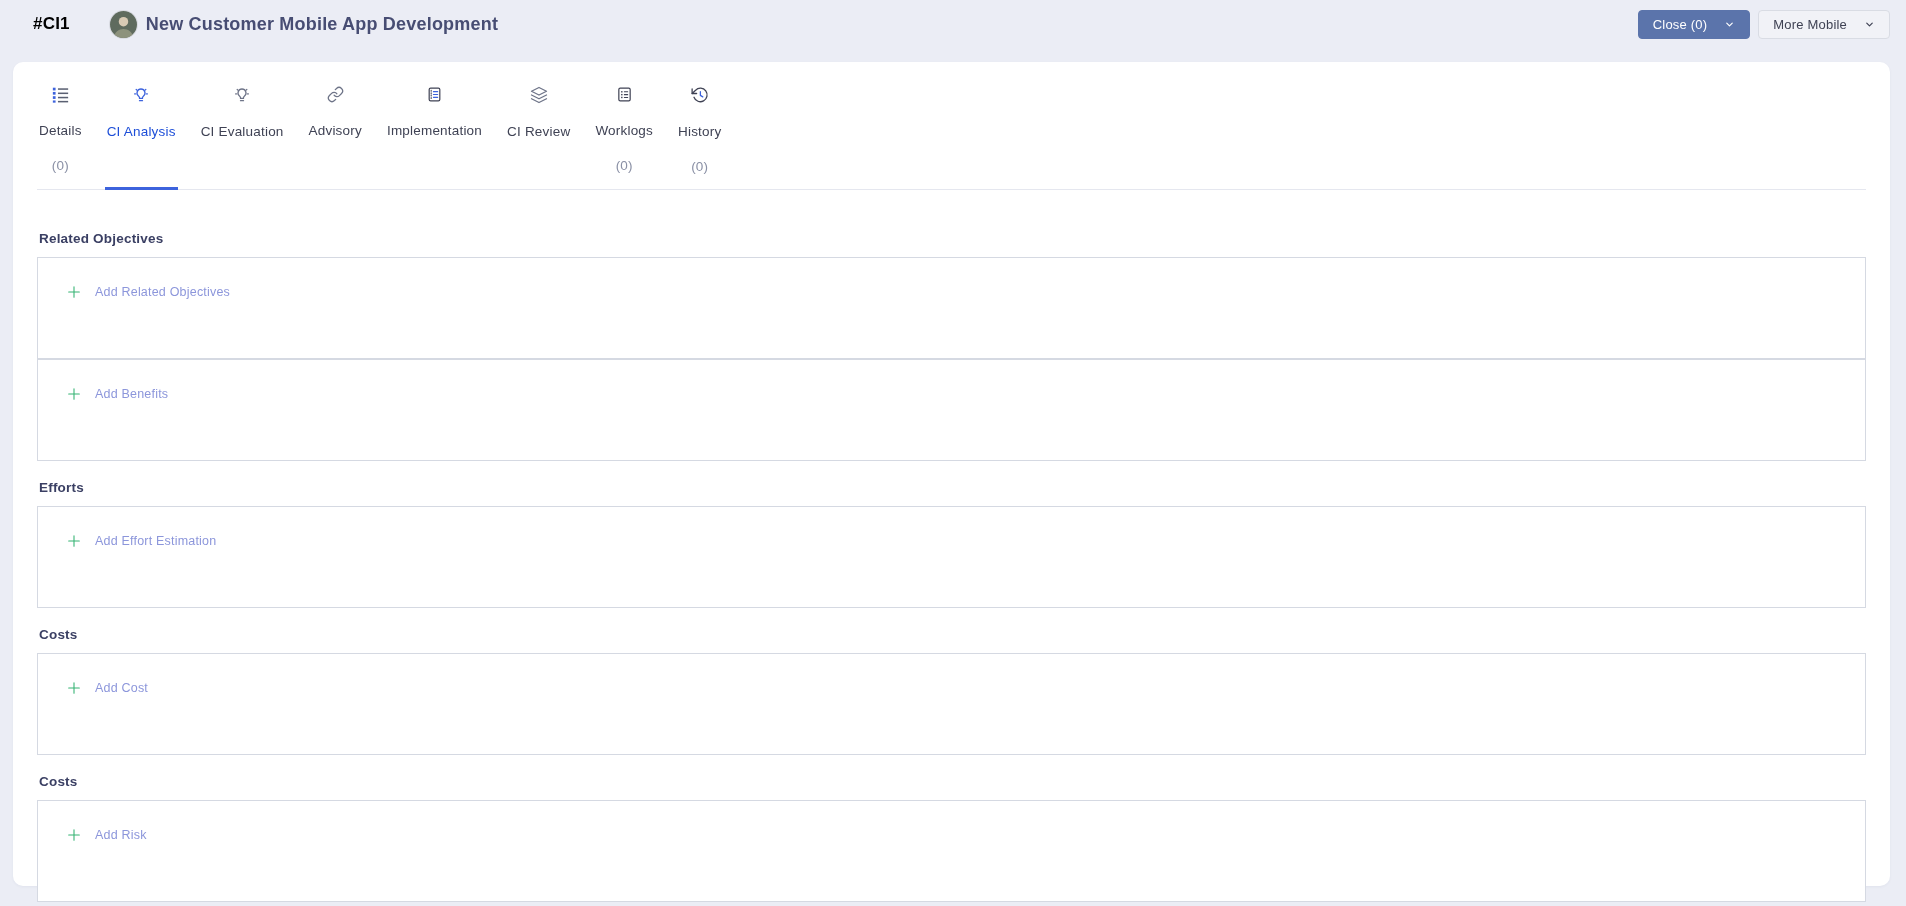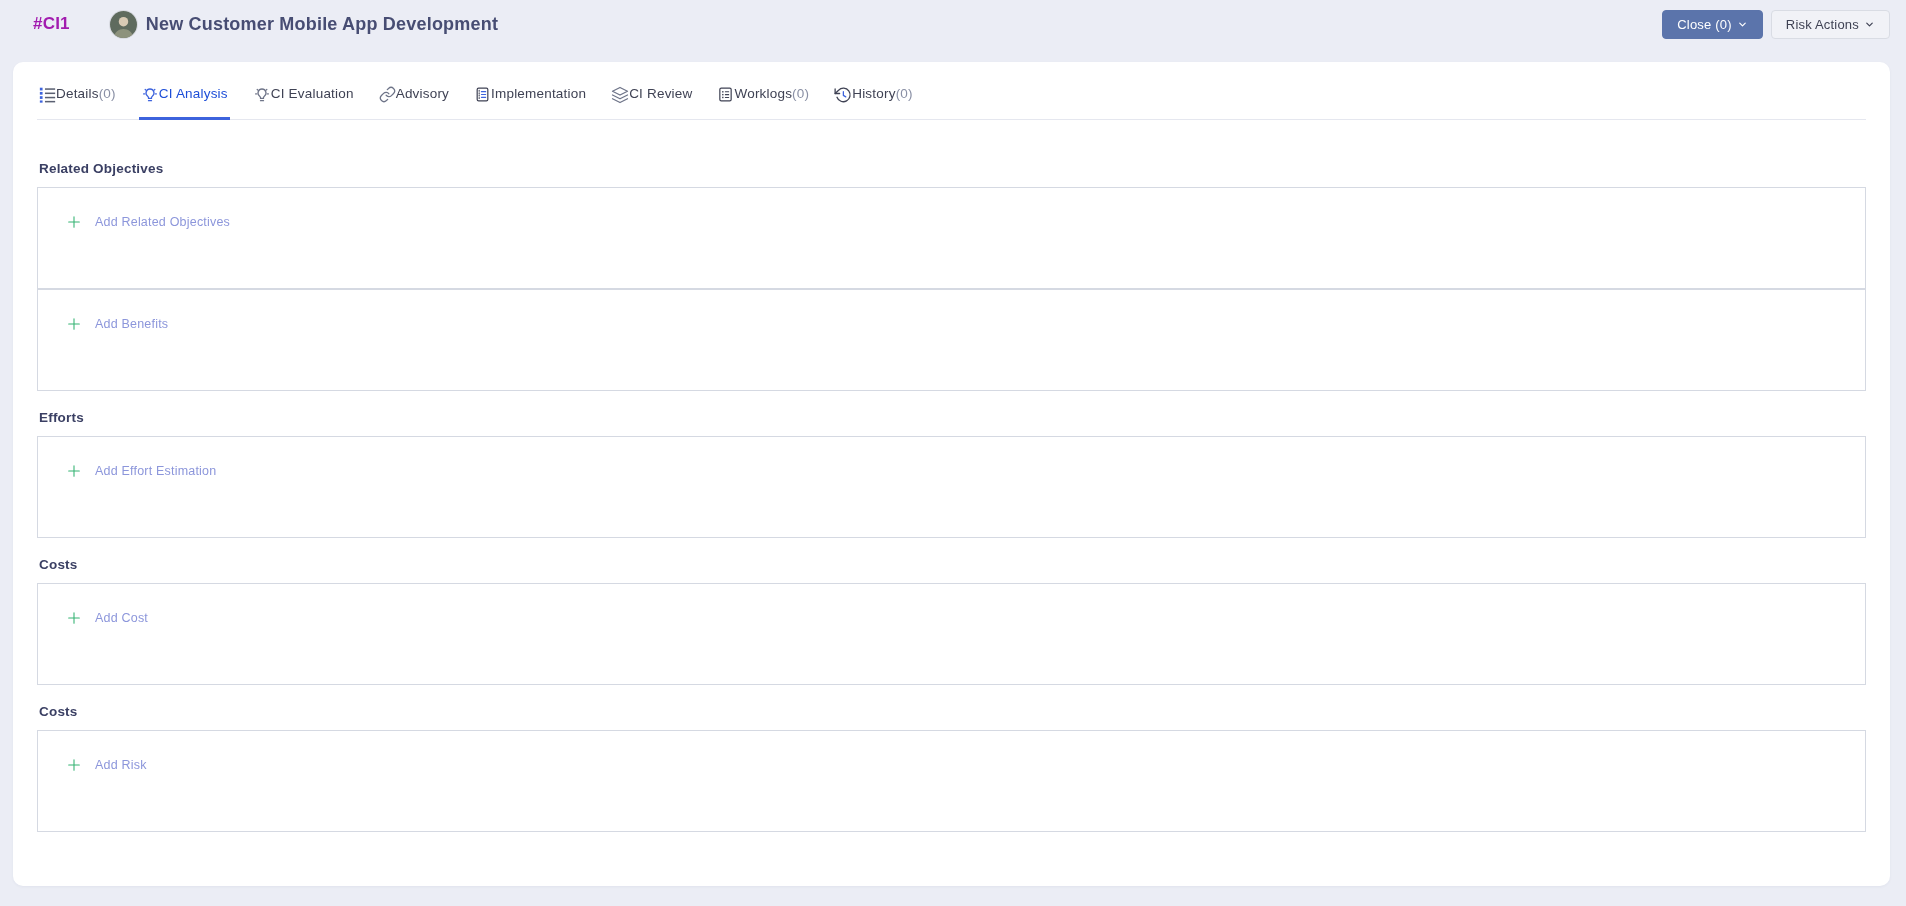--- a/index.html
+++ b/index.html
@@ -11,30 +11,30 @@
     letter-spacing:.2px;
   }
 
   
   .header {
     height:48px;
     display:flex;
     align-items:center;
     padding:0 16px 0 33px;
   }
-  .ticket-id { font-size:17px; font-weight:700; color:#a21caf; }
+  .ticket-id { font-size:17px; font-weight:700; color:#000000; }
   .avatar {
     width:27px; height:27px; border-radius:50%;
     overflow:hidden; margin-left:40px; flex:0 0 auto;
     box-shadow:0 0 0 1px rgba(0,0,0,.08);
   }
   .page-title { font-size:18px; font-weight:600; color:#474d73; margin-left:9px; }
   .header-spacer { flex:1; }
   .btn {
-    display:inline-flex; align-items:center; gap:5px;
+    display:inline-flex; align-items:center; gap:17px;
     font-family:inherit; font-size:13px; letter-spacing:.2px;
     padding:0 14px; height:29px; border-radius:4px; cursor:pointer;
   }
   .btn-close { background:#5b74ab; border:1px solid #5b74ab; color:#ffffff; }
   .btn-more  { background:#f1f2f7; border:1px solid #d9dce4; color:#3f4254; margin-left:8px; }
 
   
   .card {
     margin:14px 16px 0 13px;
     height:824px;
@@ -46,26 +46,26 @@
 
   
   .tab-bar {
     margin:0 24px;
     padding-top:24px;
     display:flex;
     gap:21px;
     border-bottom:1px solid #e5e7ef;
   }
   .tab {
-    display:flex; align-items:flex-start; gap:0;
+    display:flex; align-items:center; gap:20px;
     font-size:13.5px; font-weight:500; color:#3f4254;
     padding:0 2px 13px 2px;
     border-bottom:3px solid transparent;
     margin-bottom:-1px;
-    cursor:pointer; white-space:nowrap;
+    cursor:pointer; white-space:nowrap;flex-direction:column;
   }
   .tab .count { color:#8a90a5; font-weight:400; }
   .tab .count:empty { display:none; }
   .tab.active { color:#1d4ed8; border-bottom-color:#3d63dd; }
   .tab .ticon { display:inline-flex; flex:0 0 auto; color:#6e7488; }
   .tab.active .ticon { color:#3d63dd; }
 
   
   .sections { padding:0 24px;margin-top:40px; }
   .section-title {
@@ -102,21 +102,21 @@
   <span class="header-spacer"></span>
   <button class="btn btn-close">
     <span>Close (0)</span>
     <span>
       <svg viewBox="0 0 24 24" width="11" height="11" fill="none" stroke="currentColor" stroke-width="2.6" stroke-linecap="round" stroke-linejoin="round">
           <polyline points="6 9 12 15 18 9"></polyline>
         </svg>
     </span>
   </button>
   <button class="btn btn-more">
-    <span>Risk Actions</span>
+    <span>More Mobile</span>
     <span>
       <svg viewBox="0 0 24 24" width="11" height="11" fill="none" stroke="currentColor" stroke-width="2.6" stroke-linecap="round" stroke-linejoin="round">
           <polyline points="6 9 12 15 18 9"></polyline>
         </svg>
     </span>
   </button>
 </div>
 
 <div class="card">
 

